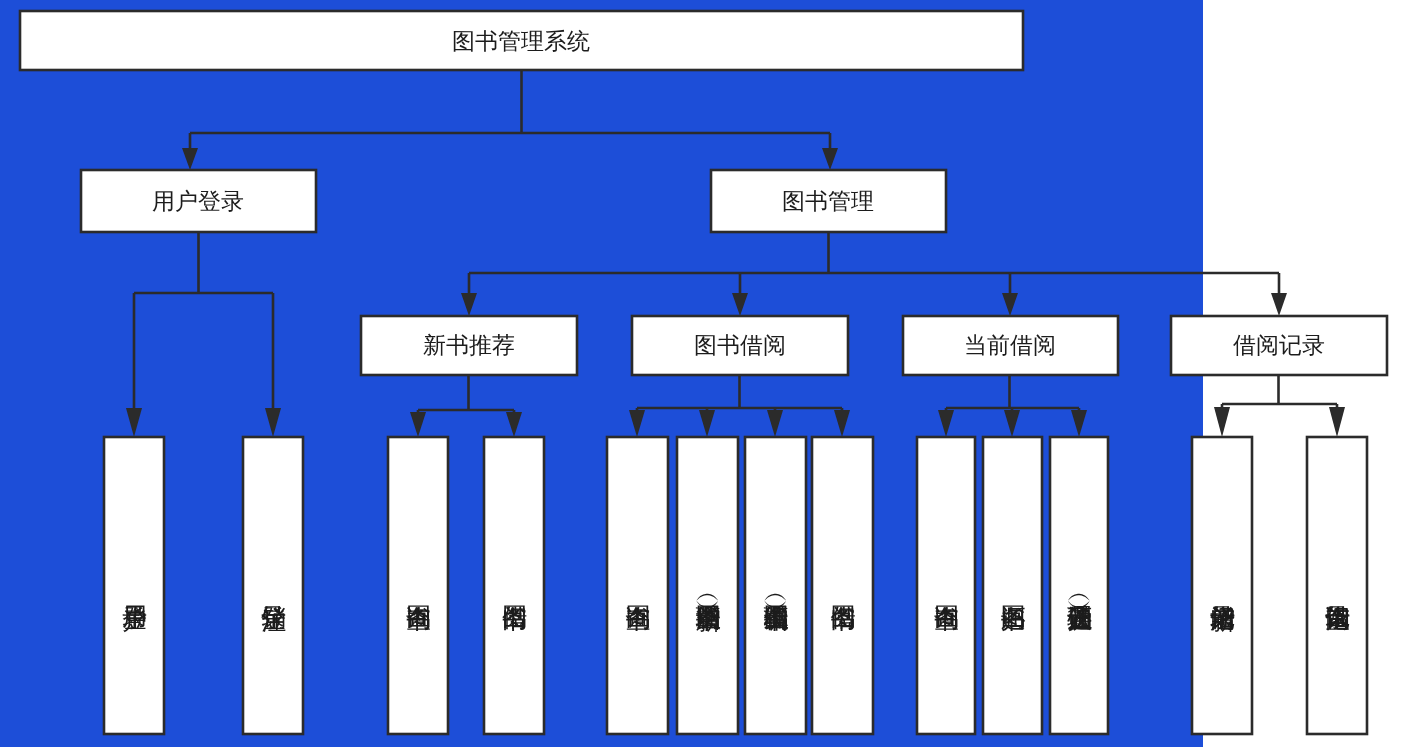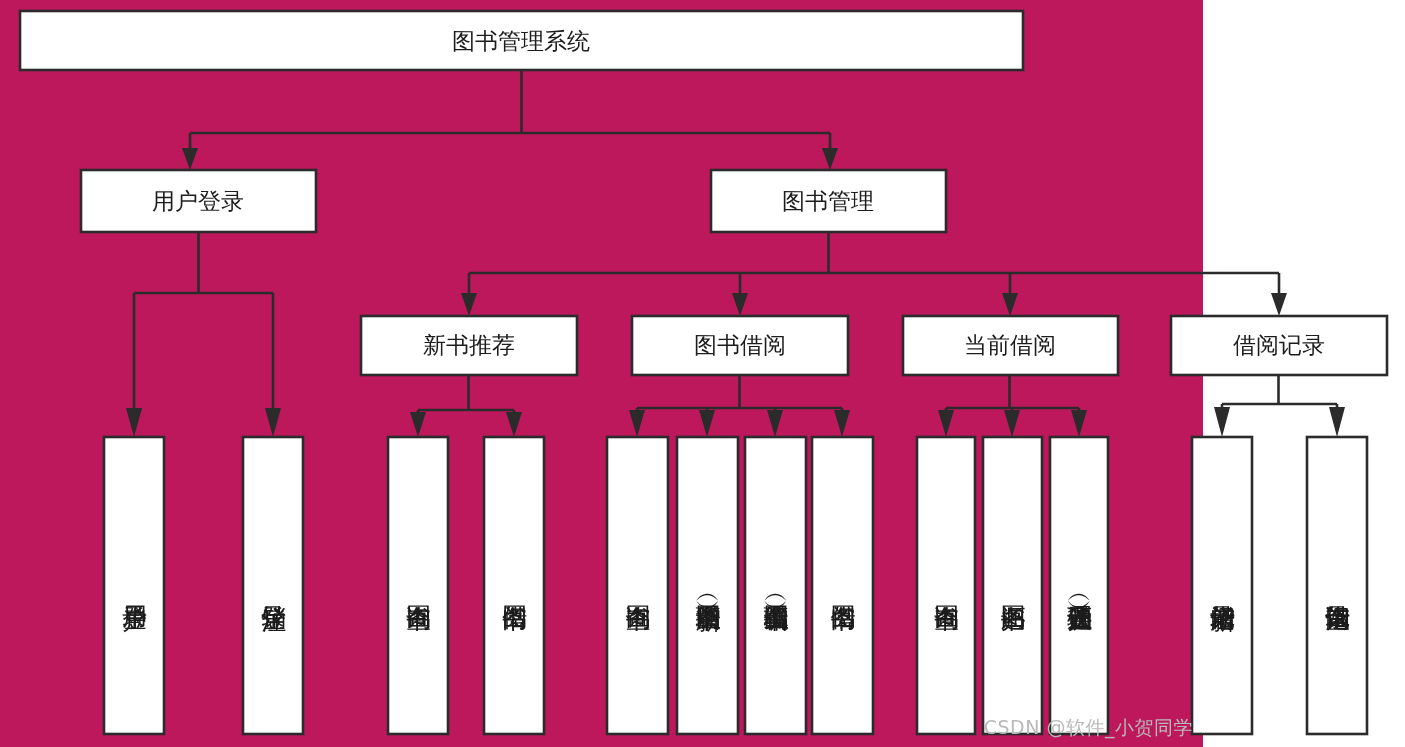--- a/index.html
+++ b/index.html
@@ -10,21 +10,21 @@
   body {
     width: 1405px;
     height: 747px;
     font-family: "DejaVu Sans", "Liberation Sans", sans-serif;
     overflow: hidden;
   }
   #diagram-root {
     position: relative;
     width: 1203px;
     height: 747px;
-    background: #be185d;
+    background: #1d4ed8;
   }
   svg#tree-svg {
     position: absolute;
     left: 0;
     top: 0;
     width: 1405px;
     height: 747px;
   }
   .node-box {
     fill: #ffffff;
@@ -194,14 +194,13 @@
   <div class="node-label-v" style="left:745px; top:437px; width:61px; height:297px;">编辑图书（管理员）</div>
   <div class="node-label-v" style="left:812px; top:437px; width:61px; height:297px;">借阅图书</div>
 
   <div class="node-label-v" style="left:917px; top:437px; width:58px; height:297px;">查询图书</div>
   <div class="node-label-v" style="left:983px; top:437px; width:59px; height:297px;">归还图书</div>
   <div class="node-label-v" style="left:1050px; top:437px; width:58px; height:297px;">确认归还（管理员）</div>
 
   <div class="node-label-v" style="left:1192px; top:437px; width:60px; height:297px;">新增借阅记录</div>
   <div class="node-label-v" style="left:1307px; top:437px; width:60px; height:297px;">查询借阅记录</div>
 
-  <div class="watermark">CSDN @软件_小贺同学</div>
 </div>
 
 </body></html>

